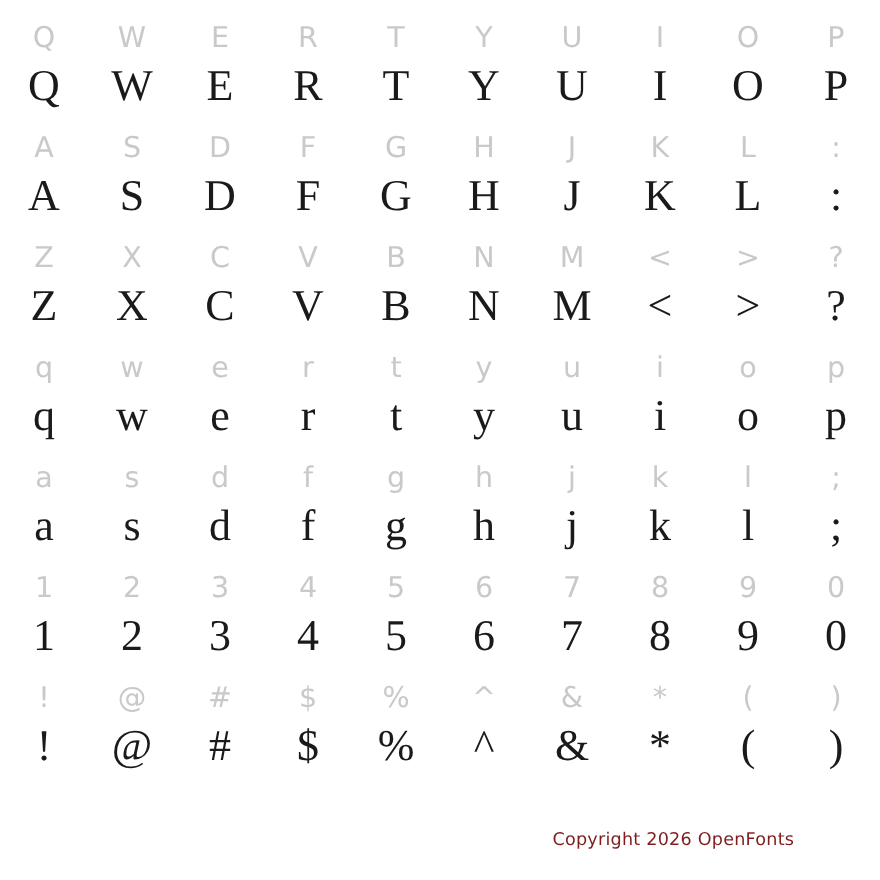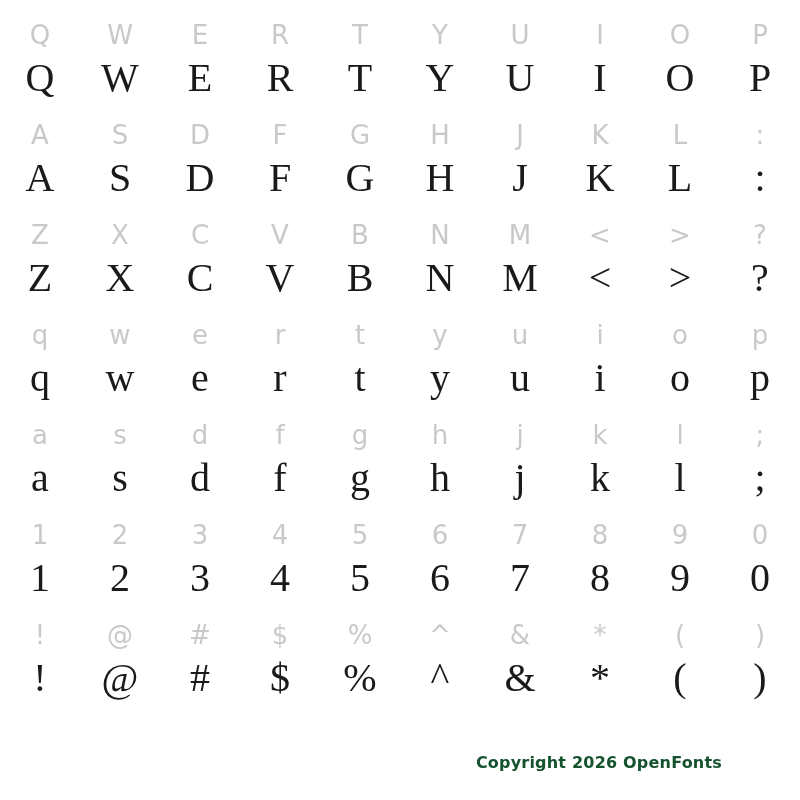--- a/index.html
+++ b/index.html
@@ -61,24 +61,23 @@
     color: #1a1a1a;
     font-weight: 400;
     padding-bottom: 2px;
   }
   .footer {
     position: absolute;
     right: 78px;
     bottom: 28px;
     font-family: "DejaVu Sans", sans-serif;
     font-size: 16px;
-    color: #14532d;
+    color: #7f1d1d;
     letter-spacing: 0.2px;
     white-space: pre;
-    font-weight: bold;
   }
 </style>
 </head>
 <body>
 
 <div class="sheet">
   <div class="grid" id="glyph-grid">
       <div class="row light">
         <div class="cell">Q</div>
         <div class="cell">W</div>

